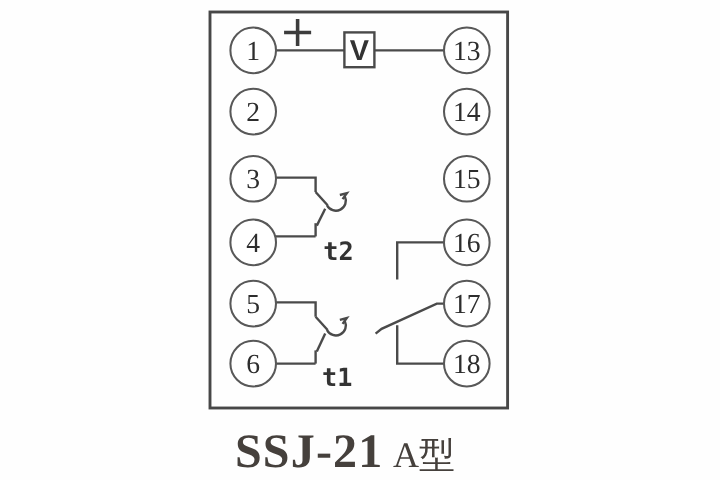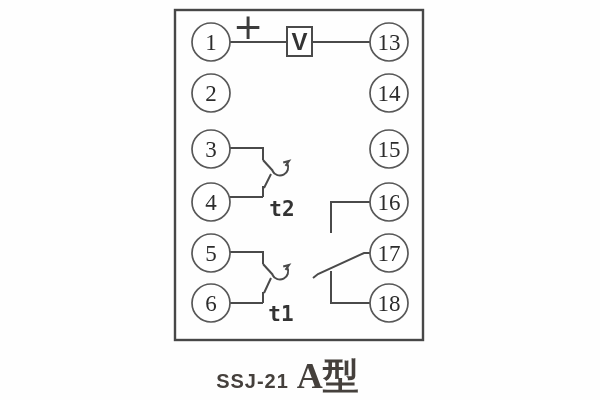--- a/index.html
+++ b/index.html
@@ -13,22 +13,22 @@
   .vbox   { fill:#fff; stroke:#4a4a4a; stroke-width:2; }
   .vlabel { font-family:"Liberation Sans", sans-serif; font-weight:bold; font-size:24px; fill:#333; text-anchor:middle; }
   .plus   { font-family:"DejaVu Sans", sans-serif; font-size:36px; fill:#3c3c3c; text-anchor:middle; }
   .tlabel { font-family:"DejaVu Sans Mono", monospace; font-weight:bold; font-size:21px; fill:#333; text-anchor:middle; }
   .term-circle { fill:#ffffff; stroke:#585858; stroke-width:1.7; }
   .term-num { font-family:"Liberation Serif", serif; font-size:23px; fill:#2d2d2d; text-anchor:middle; }
   .caption {
     position:absolute; top:352px; left:0; width:575px; text-align:center;
     color:#45403c; white-space:nowrap;
   }
-  .caption-model   { font-family:Liberation Sans, sans-serif; font-weight:bold; font-size:20px; letter-spacing:1px; }
-  .caption-variant { font-family:"Liberation Serif", serif; font-weight:bold; font-size:36px; margin-left:8px; }
+  .caption-model   { font-family:Liberation Serif, serif; font-weight:bold; font-size:40px; letter-spacing:1px; }
+  .caption-variant { font-family:"Liberation Serif", serif; font-weight:normal; font-size:30px; margin-left:8px; }
 </style>
 </head>
 <body>
 
 <div class="canvas">
 
   <svg class="diagram-svg" width="600" height="400" viewBox="0 0 600 400">
 
     <rect class="frame" x="175" y="10" width="248" height="330"></rect>
 

